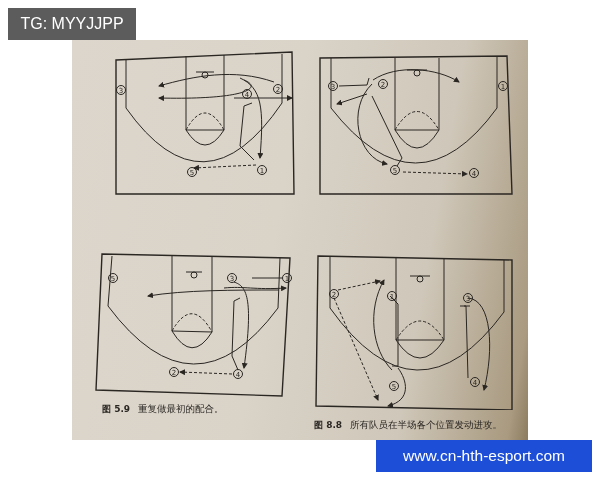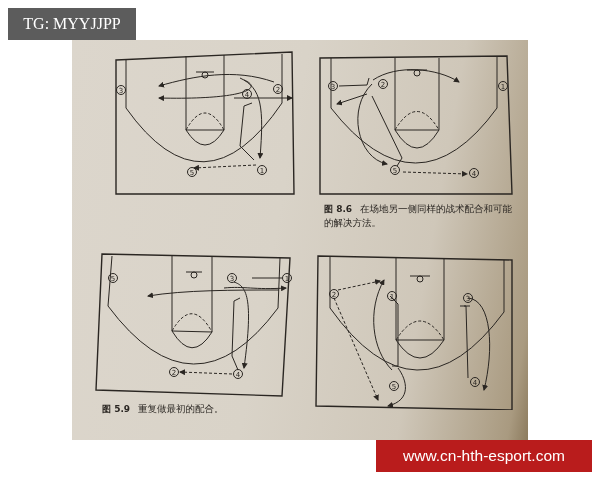--- a/index.html
+++ b/index.html
@@ -16,26 +16,26 @@
   .court-svg { position: absolute; }
   .caption {
     position: absolute;
     font-family: "DejaVu Serif", serif;
     font-size: 9.5px; color: #2a2622; line-height: 14px;
   }
   .caption .fig { font-family: "DejaVu Sans", sans-serif; font-weight: bold; margin-right: 8px; font-size: 9px; }
   .watermark-top {
     position: absolute; left: 8px; top: 8px; height: 32px; width: 128px;
     background: #5c5c5c; color: #ffffff;
-    font-family: Liberation Serif, serif; font-size: 16px;
+    font-family: Liberation Sans, sans-serif; font-size: 16px;
     display: flex; align-items: center; justify-content: center;
   }
   .watermark-bottom {
     position: absolute; left: 376px; top: 440px; height: 32px; width: 216px;
-    background: #b91c1c; color: #ffffff;
+    background: #1d4ed8; color: #ffffff;
     font-family: "Liberation Sans", sans-serif; font-size: 15.5px;
     display: flex; align-items: center; justify-content: center;
   }
   svg text { font-family: "DejaVu Sans", sans-serif; }
 </style>
 </head>
 <body>
 
 <div class="photo">
 
@@ -104,24 +104,20 @@
       <circle cx="66" cy="36" r="4.5" stroke="#2a2622" fill="none"></circle>
         <text x="66" y="38.5">2</text>
       <circle cx="186" cy="38" r="4.5" stroke="#2a2622" fill="none"></circle>
         <text x="186" y="40.5">1</text>
       <circle cx="78" cy="122" r="4.5" stroke="#2a2622" fill="none"></circle>
         <text x="78" y="124.5">5</text>
       <circle cx="157" cy="125" r="4.5" stroke="#2a2622" fill="none"></circle>
         <text x="157" y="127.5">4</text>
     </g>
   </svg>
-  <div class="caption" style="left:252px; top:162px; width:200px;">
-    <span class="fig">图 8.6</span><span>在场地另一侧同样的战术配合和可能</span><br>
-    <span>的解决方法。</span>
-  </div>
 
   <svg class="court-svg" style="left:22px; top:206px;" width="204" height="152" viewBox="0 0 204 152">
     <g stroke="#2a2622" fill="none" stroke-width="1">
       <path d="M8,8 L196,12 L188,150 L2,144 Z" stroke-width="1.4"></path>
       <line x1="18" y1="10" x2="14" y2="60"></line>
         <line x1="186" y1="12" x2="184" y2="62"></line>
       <path d="M14,60 Q100,175 184,62"></path>
       <line x1="78" y1="10" x2="78" y2="85"></line>
         <line x1="118" y1="11" x2="118" y2="86"></line>
       <line x1="78" y1="85" x2="118" y2="86"></line>
@@ -181,16 +177,19 @@
       <circle cx="80" cy="46" r="4.5" stroke="#2a2622" fill="none"></circle>
         <text x="80" y="48.5">1</text>
       <circle cx="156" cy="48" r="4.5" stroke="#2a2622" fill="none"></circle>
         <text x="156" y="50.5">3</text>
       <circle cx="82" cy="136" r="4.5" stroke="#2a2622" fill="none"></circle>
         <text x="82" y="138.5">5</text>
       <circle cx="163" cy="132" r="4.5" stroke="#2a2622" fill="none"></circle>
         <text x="163" y="134.5">4</text>
     </g>
   </svg>
+  <div class="caption" style="left:242px; top:378px;">
+    <span class="fig">图 8.8</span><span>所有队员在半场各个位置发动进攻。</span>
+  </div>
 </div>
 
 <div class="watermark-top">TG: MYYJJPP</div>
 <div class="watermark-bottom">www.cn-hth-esport.com</div>
 
 </body></html>

